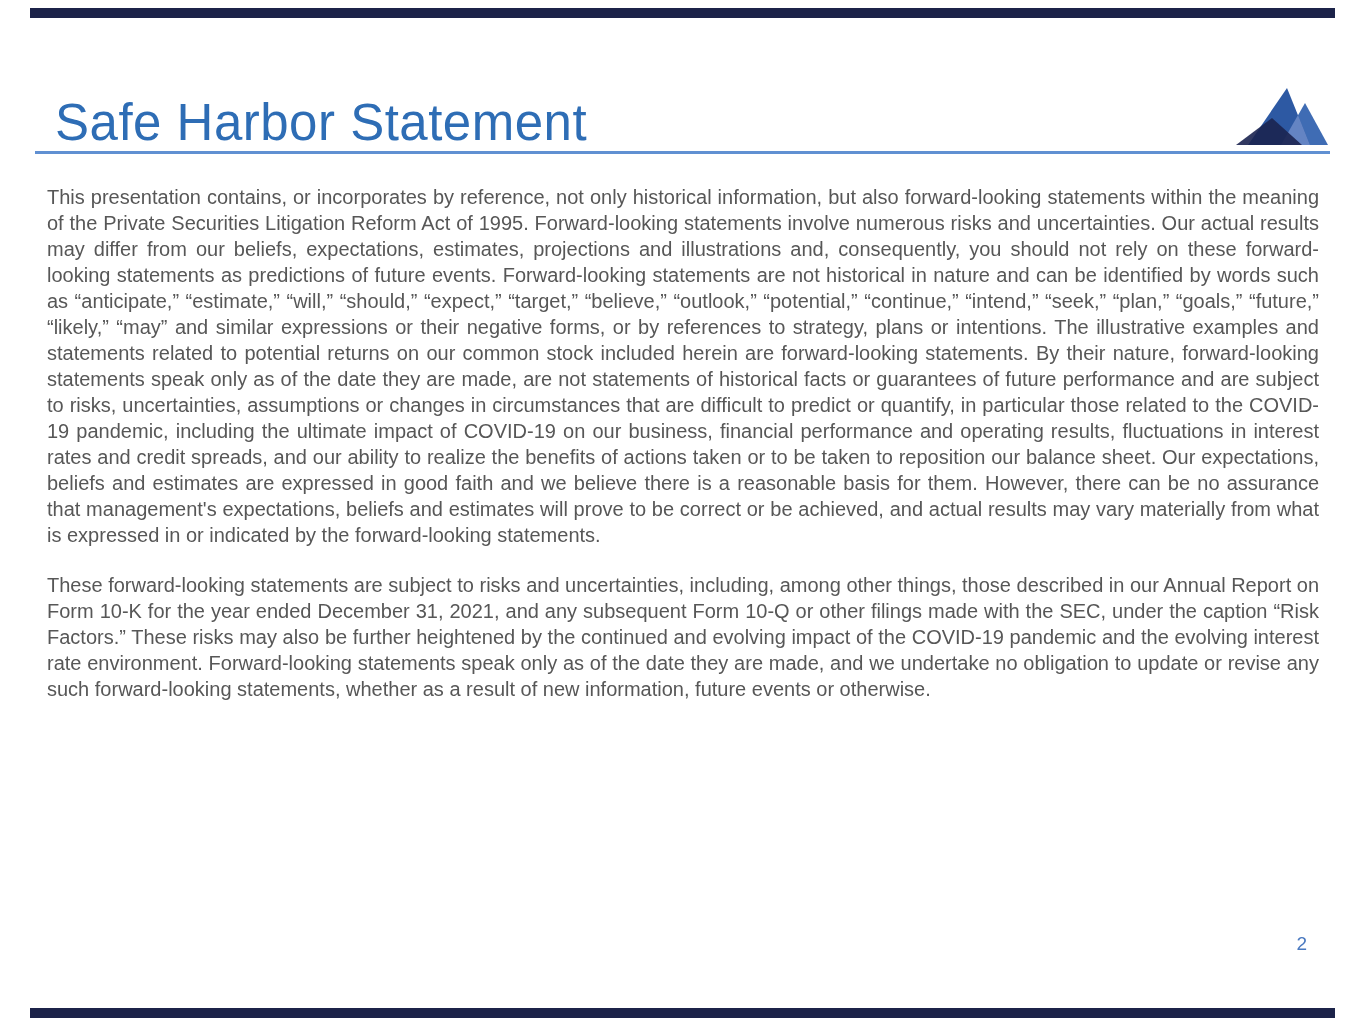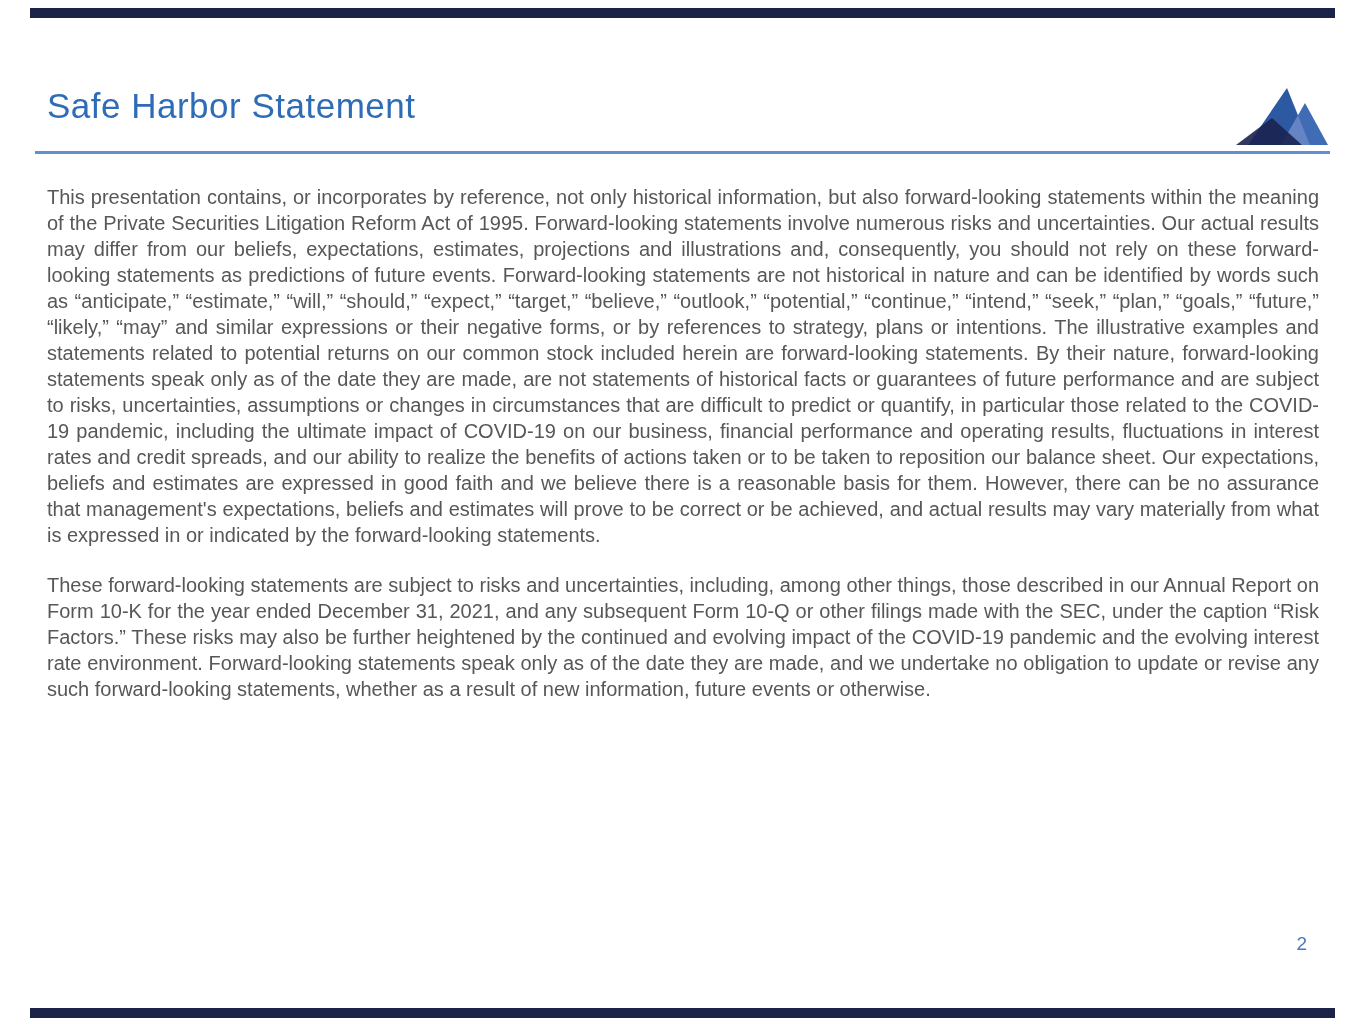--- a/index.html
+++ b/index.html
@@ -17,22 +17,22 @@
     right: 30px;
     height: 10px;
     background: #1C2349;
   }
   .accent-bar.top { top: 8px; }
   .accent-bar.bottom { bottom: 6px; }
   .slide-title {
     position: absolute;
     left: 47px;
     top: 86px;
-    margin: 0;
-    font-size: 35px;
+    margin: 8px;
+    font-size: 51px;
     line-height: 1.15;
     font-weight: 400;
     color: #2E6DB5;
     letter-spacing: 0.5px;
   }
   .title-divider {
     position: absolute;
     left: 35px;
     right: 35px;
     top: 151px;

